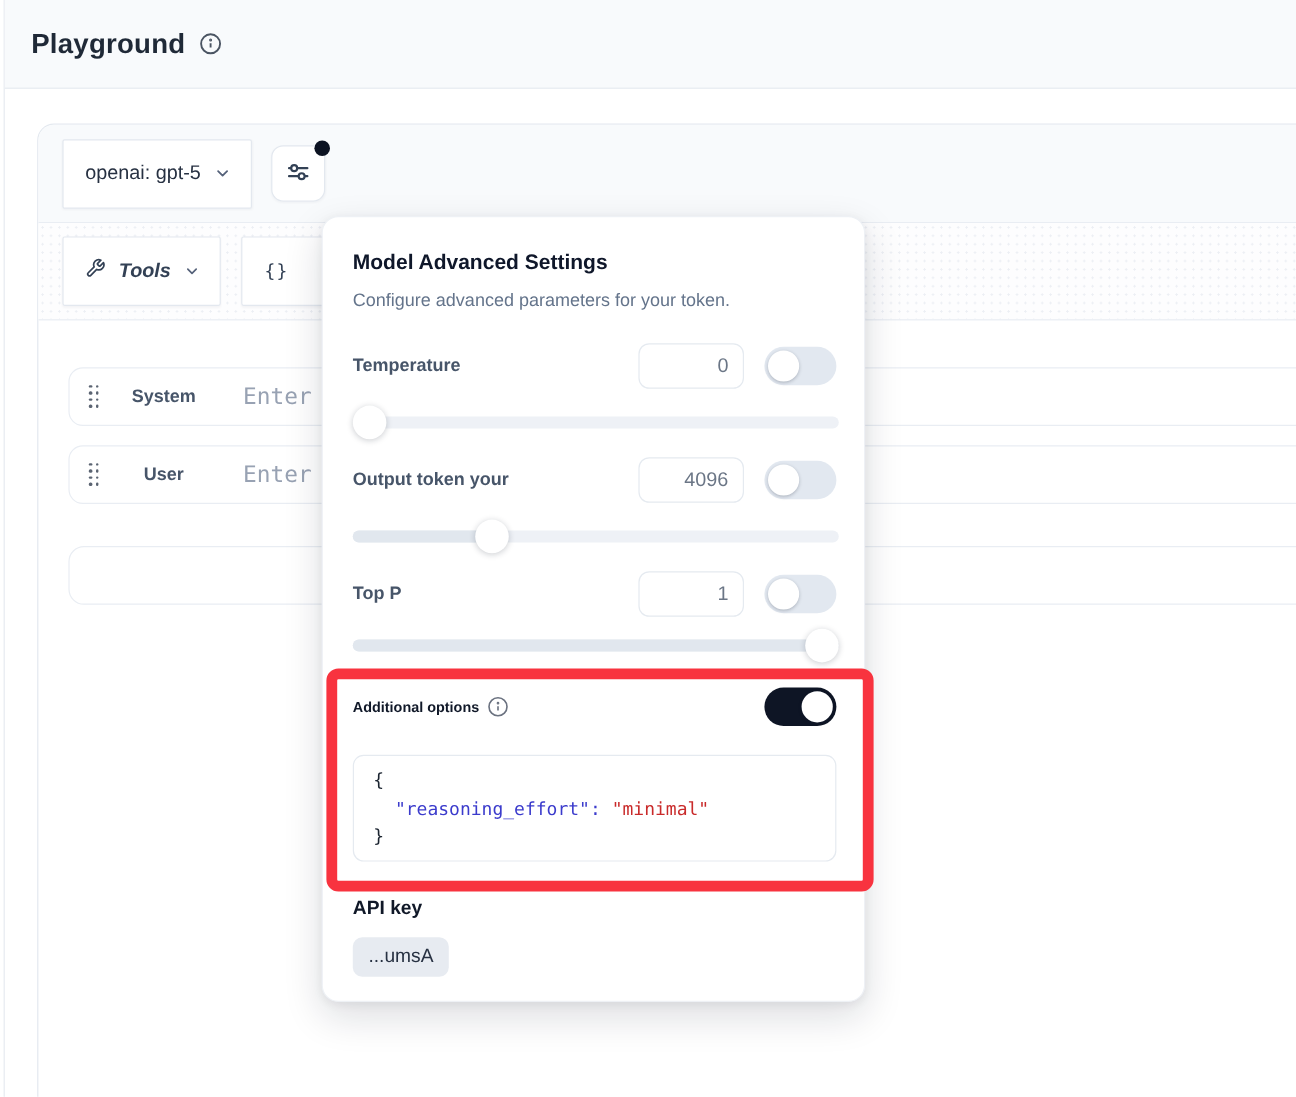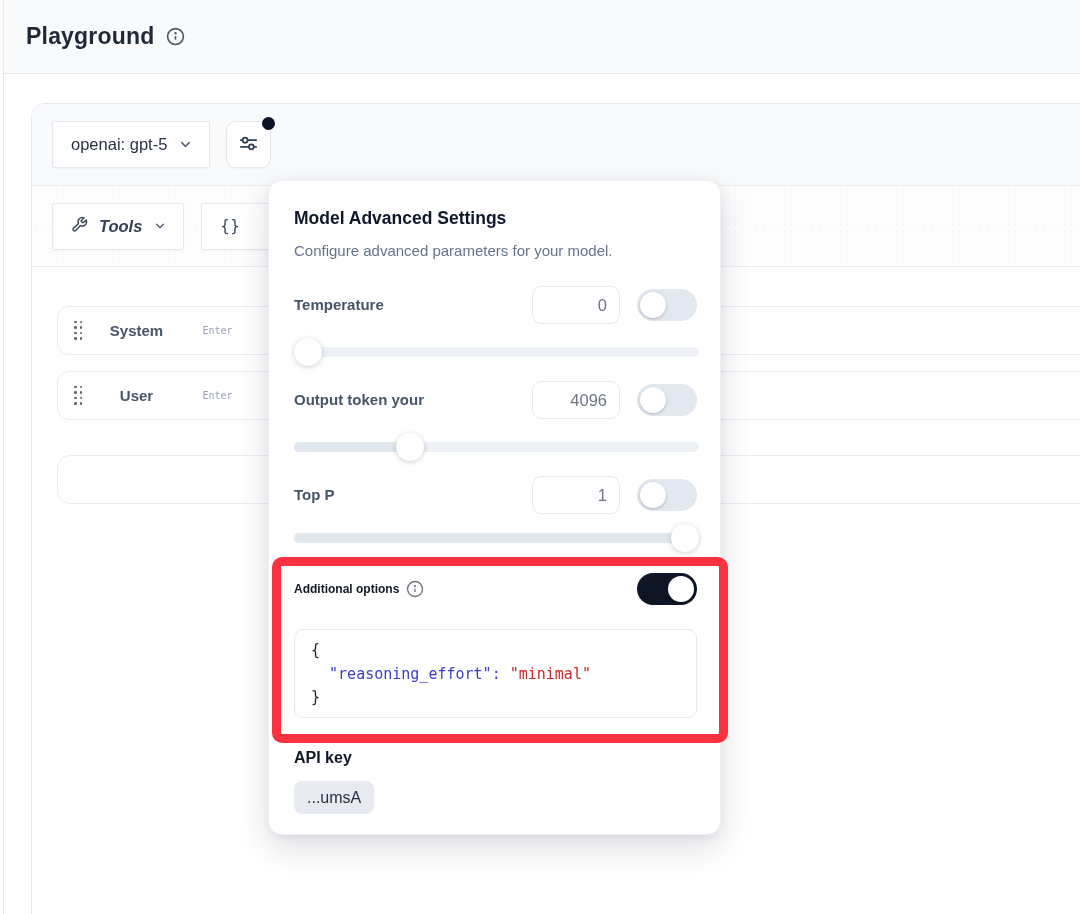--- a/index.html
+++ b/index.html
@@ -24,38 +24,38 @@
   
   .card{position:absolute;left:27px;top:103px;width:1070px;height:840px;background:#fff;
     border:1px solid var(--border);border-radius:14px;}
   .model-row{position:absolute;left:0;top:0;right:0;height:82px;background:#f8fafc;
     border-bottom:1px solid var(--border-soft);border-radius:13px 13px 0 0;
     display:flex;align-items:center;padding-left:20px;gap:16px;}
   .tools-row{position:absolute;left:0;top:82px;right:0;height:81px;background:#fdfdfe;
     background-image:radial-gradient(circle,#eceff4 .8px,transparent .9px);background-size:7px 7px;
     border-bottom:1px solid var(--border-soft);display:flex;align-items:center;padding-left:20px;gap:17px;}
 
-  .btn{height:47px;display:inline-flex;align-items:center;gap:11px;background:#fff;
+  .btn{height:58px;display:inline-flex;align-items:center;gap:11px;background:#fff;
     border:1px solid var(--border);border-radius:2px;padding:0 16px 0 18px;
     font-size:16.5px;color:#273142;cursor:pointer;box-shadow:0 1px 2px rgba(16,24,40,.04);}
   .btn .chev{color:#55627a;display:inline-flex;}
   .icon-btn{position:relative;width:45px;height:47px;display:inline-flex;align-items:center;justify-content:center;
     background:#fff;border:1px solid var(--border);border-radius:10px;cursor:pointer;box-shadow:0 1px 2px rgba(16,24,40,.04);}
   .dot-badge{position:absolute;top:-5px;right:-5px;width:13px;height:13px;border-radius:50%;background:#0c1322;}
   .tools-btn{font-weight:600;color:#334155;font-style:italic;}
   .json-btn{width:118px;font-family:"DejaVu Sans Mono",monospace;font-size:15px;letter-spacing:1px;color:#334155;}
 
   
   .msg-row{position:absolute;left:25px;width:1040px;height:49px;background:#fff;
     border:1px solid var(--border-soft);border-radius:12px;display:flex;align-items:center;padding:0 16px;cursor:text;}
   .msg-sys{top:202px;} .msg-usr{top:267px;}
   .grip{display:grid;grid-template-columns:repeat(2,3px);grid-auto-rows:3px;gap:2.5px;cursor:grab;}
   .grip i{width:2.6px;height:2.6px;border-radius:50%;background:#5b6472;}
   .role{width:80px;text-align:center;font-size:15px;font-weight:700;color:#475569;margin-left:14px;}
-  .ph{margin-left:26px;font-family:"DejaVu Sans Mono",monospace;font-size:10px;color:#98a2b3;}
+  .ph{margin-left:26px;font-family:"DejaVu Sans Mono",monospace;font-size:19px;color:#98a2b3;}
   .empty-box{position:absolute;left:25px;top:351px;width:1040px;height:49px;background:#fff;
     border:1px solid var(--border-soft);border-radius:13px;}
 
   
   .pop{position:absolute;left:264px;top:180px;width:453px;height:655px;background:#fff;
     border:1px solid #eef1f5;border-radius:14px;box-shadow:0 12px 32px rgba(15,23,42,.14),0 2px 8px rgba(15,23,42,.06);z-index:20;}
   .pp-title{position:absolute;left:25px;top:27px;font-size:17.5px;font-weight:700;color:#0f172a;}
   .pp-sub{position:absolute;left:25px;top:61px;font-size:15px;color:#64748b;}
 
   .plabel{position:absolute;left:25px;height:38px;line-height:38px;font-size:15px;font-weight:700;color:#475569;}
@@ -182,21 +182,21 @@
         </span>
       <span class="role">User</span>
       <span class="ph">Enter</span>
     </div>
 
     <div class="empty-box"></div>
   </div>
 
   <div class="pop">
     <div class="pp-title">Model Advanced Settings</div>
-    <div class="pp-sub">Configure advanced parameters for your model.</div>
+    <div class="pp-sub">Configure advanced parameters for your token.</div>
 
     <div class="plabel t1">Temperature</div>
     <input class="pinput t1" value="0" style="">
     <div class="switch sw1" data-on="false">
         <span class="knob"></span>
       </div>
     <div class="slider s1" style="--pct: 0;">
       <span class="fill"></span>
       <span class="handle"></span>
     </div>

